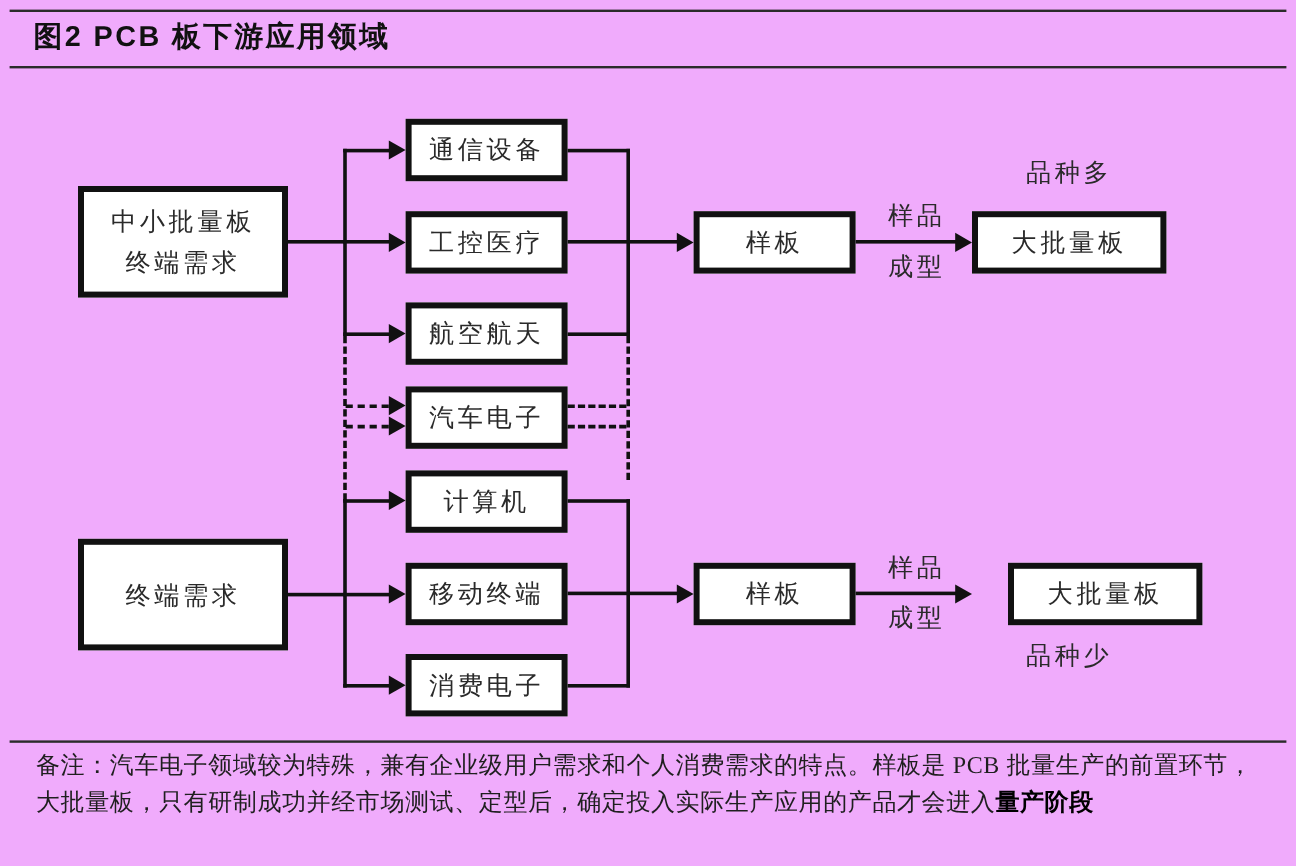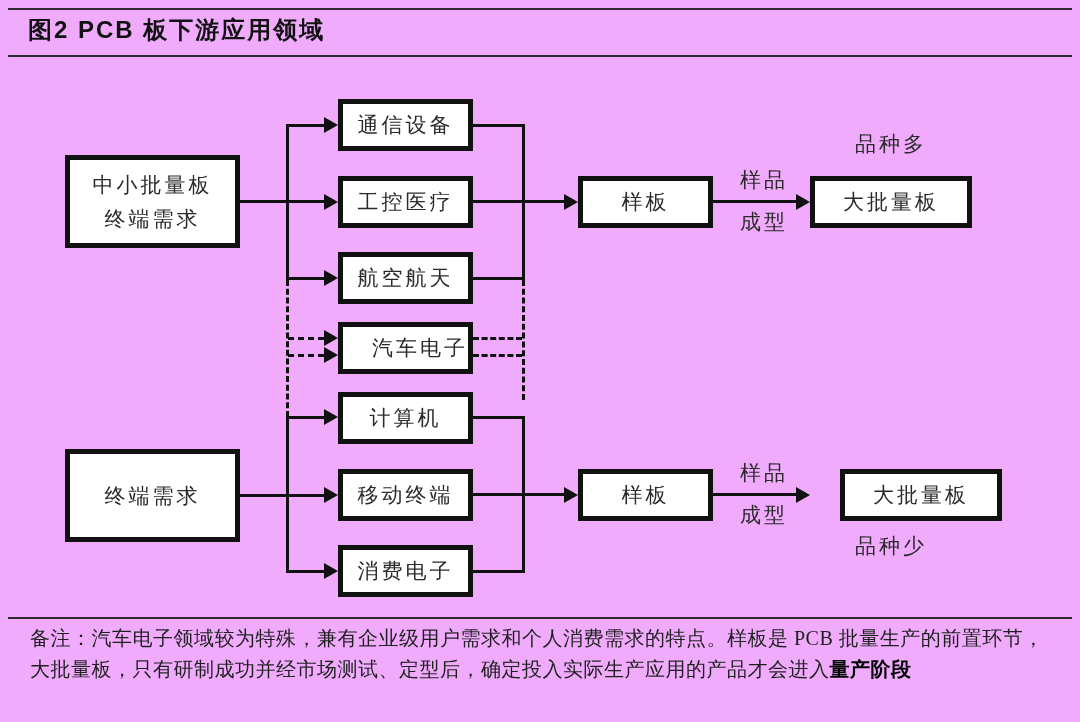--- a/index.html
+++ b/index.html
@@ -52,21 +52,21 @@
 
   <div class="box" style="left:338px; top:99px;  width:135px; height:52px;">
       <span>通信设备</span>
     </div>
   <div class="box" style="left:338px; top:176px; width:135px; height:52px;">
       <span>工控医疗</span>
     </div>
   <div class="box" style="left:338px; top:252px; width:135px; height:52px;">
       <span>航空航天</span>
     </div>
-  <div class="box" style="left:338px; top:322px; width:135px; height:52px;align-items:flex-end;">
+  <div class="box" style="left:338px; top:322px; width:135px; height:52px;">
       <span>汽车电子</span>
     </div>
   <div class="box" style="left:338px; top:392px; width:135px; height:52px;">
       <span>计算机</span>
     </div>
   <div class="box" style="left:338px; top:469px; width:135px; height:52px;">
       <span>移动终端</span>
     </div>
   <div class="box" style="left:338px; top:545px; width:135px; height:52px;text-align:center;">
       <span>消费电子</span>

